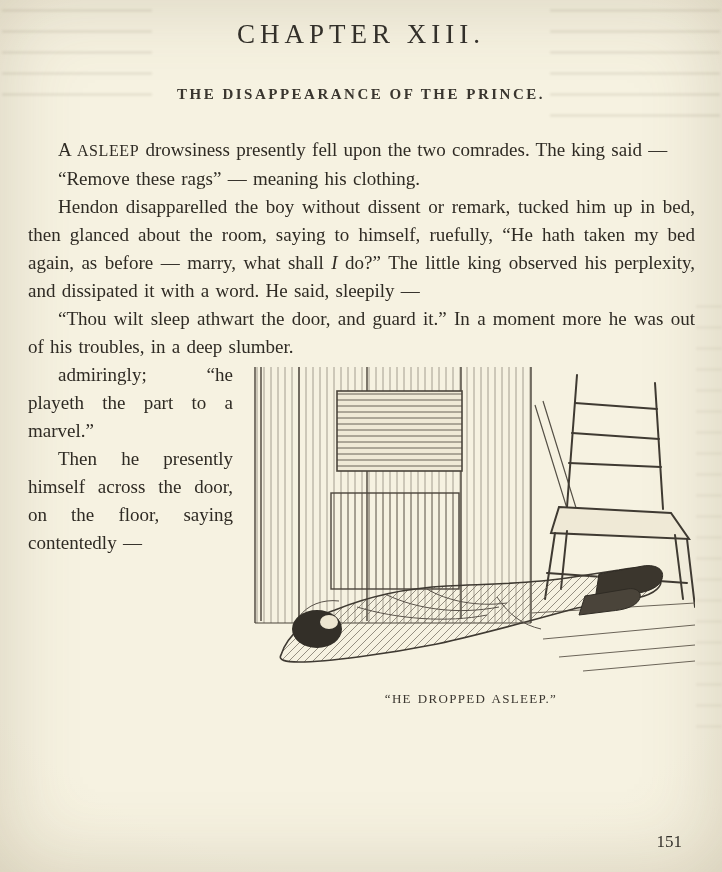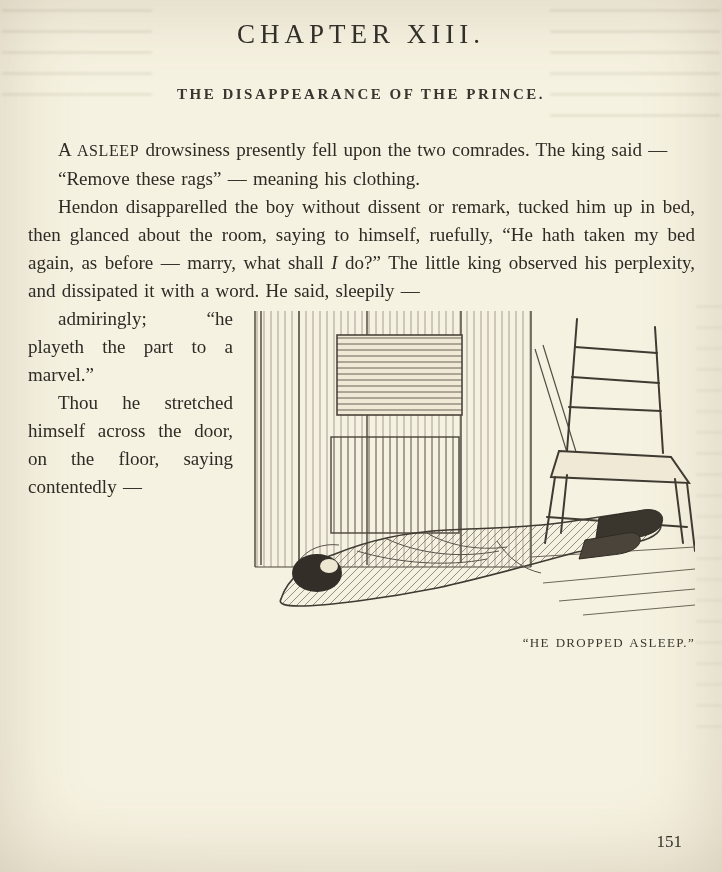--- a/index.html
+++ b/index.html
@@ -69,21 +69,21 @@
   .smallcaps {
     font-size: 16px;
     letter-spacing: 0.6px;
   }
   .italic { font-style: italic; }
 
   .illustration-float {
     float: right;
     width: 448px;
     margin: 6px 0 0 14px;
-    text-align: right;
+    text-align: center;
     text-indent: 0;
   }
   .illustration-float svg { display: block; }
   .illustration-caption {
     display: block;
     margin-top: 8px;
     font-size: 13px;
     letter-spacing: 1.3px;
     color: #3a362f;
   }
@@ -109,20 +109,21 @@
   <h2 class="section-title">THE DISAPPEARANCE OF THE PRINCE.</h2>
 
   <div class="body-text">
 
     <p><span>A </span><span class="smallcaps">ASLEEP</span><span> drowsiness presently fell upon the two comrades.  The king said —</span></p>
 
     <p>“Remove these rags” — meaning his clothing.</p>
 
     <p><span>Hendon disapparelled the boy without dissent or remark, tucked him up in bed, then glanced about the room, saying to himself, ruefully, “He hath taken my bed again, as before — marry, what shall </span><span class="italic">I</span><span> do?”  The little king observed his perplexity, and dissipated it with a word.  He said, sleepily —</span></p>
 
+    <p>“Thou wilt sleep athwart the door, and guard it.”  In a moment more he was out of his troubles, in a deep slumber.</p>
 
     <p><span class="illustration-float">
           <svg role="img" viewBox="0 0 448 310" width="448" height="310" xmlns="http://www.w3.org/2000/svg" aria-label="Pen-and-ink drawing of Hendon lying asleep on the floor in front of a planked door, a wooden chair standing behind him">
       <defs>
         <pattern id="vh" width="7" height="12" patternUnits="userSpaceOnUse">
           <path d="M3,0 V12" stroke="#6b6458" stroke-width="0.8"></path>
         </pattern>
         <pattern id="hh" width="12" height="6" patternUnits="userSpaceOnUse">
           <path d="M0,3 H12" stroke="#59524a" stroke-width="0.9"></path>
         </pattern>
@@ -175,20 +176,20 @@
         <path d="M352,207 L396,199 C410,197 418,203 415,212 C412,221 400,225 386,227 L348,233 Z" fill="#3b362d" stroke="#2f2b24" stroke-width="1"></path>
         <path d="M338,229 L380,222 C390,220 396,226 392,233 C388,240 376,243 364,244 L332,248 Z" fill="#4a443a" stroke="#2f2b24" stroke-width="1"></path>
 
         <ellipse cx="70" cy="262" rx="25" ry="19" fill="#332f28"></ellipse>
         <ellipse cx="82" cy="255" rx="9" ry="7" fill="#ede6d1"></ellipse>
       </g>
     </svg>
           <span class="illustration-caption">“HE DROPPED ASLEEP.”</span>
         </span><span>admiringly; “he playeth the part to a marvel.”</span></p>
 
-    <p>Thou he stretched himself across the door, on the floor, saying contentedly —</p>
+    <p>Then he presently himself across the door, on the floor, saying contentedly —</p>
 
 
   </div>
 
   <div class="page-number">151</div>
 
 </div>
 
 </body></html>

